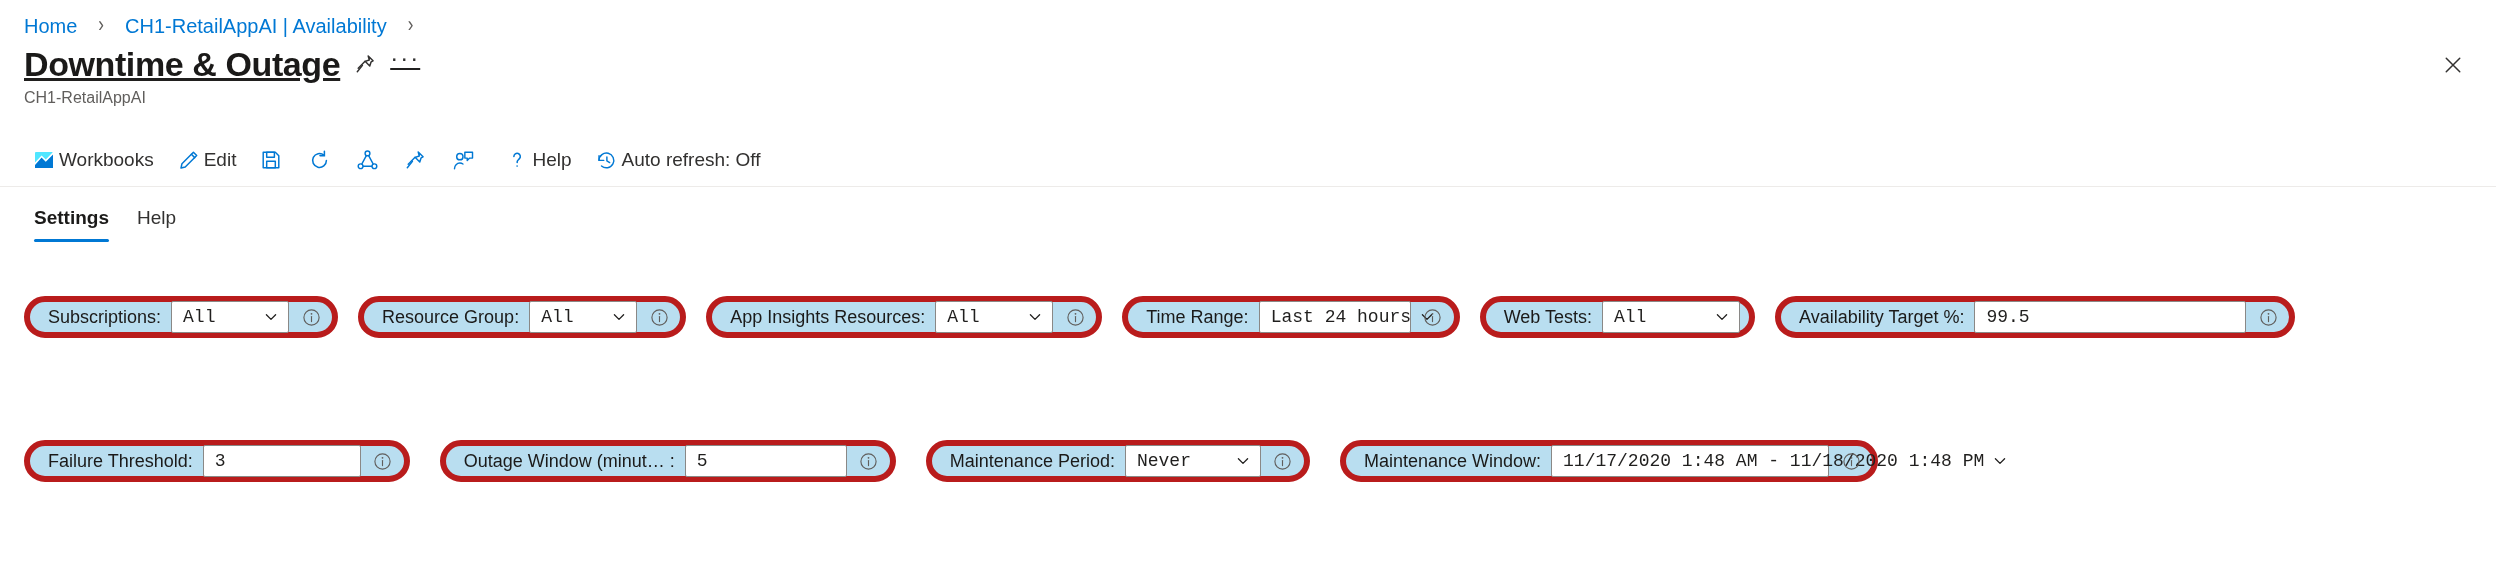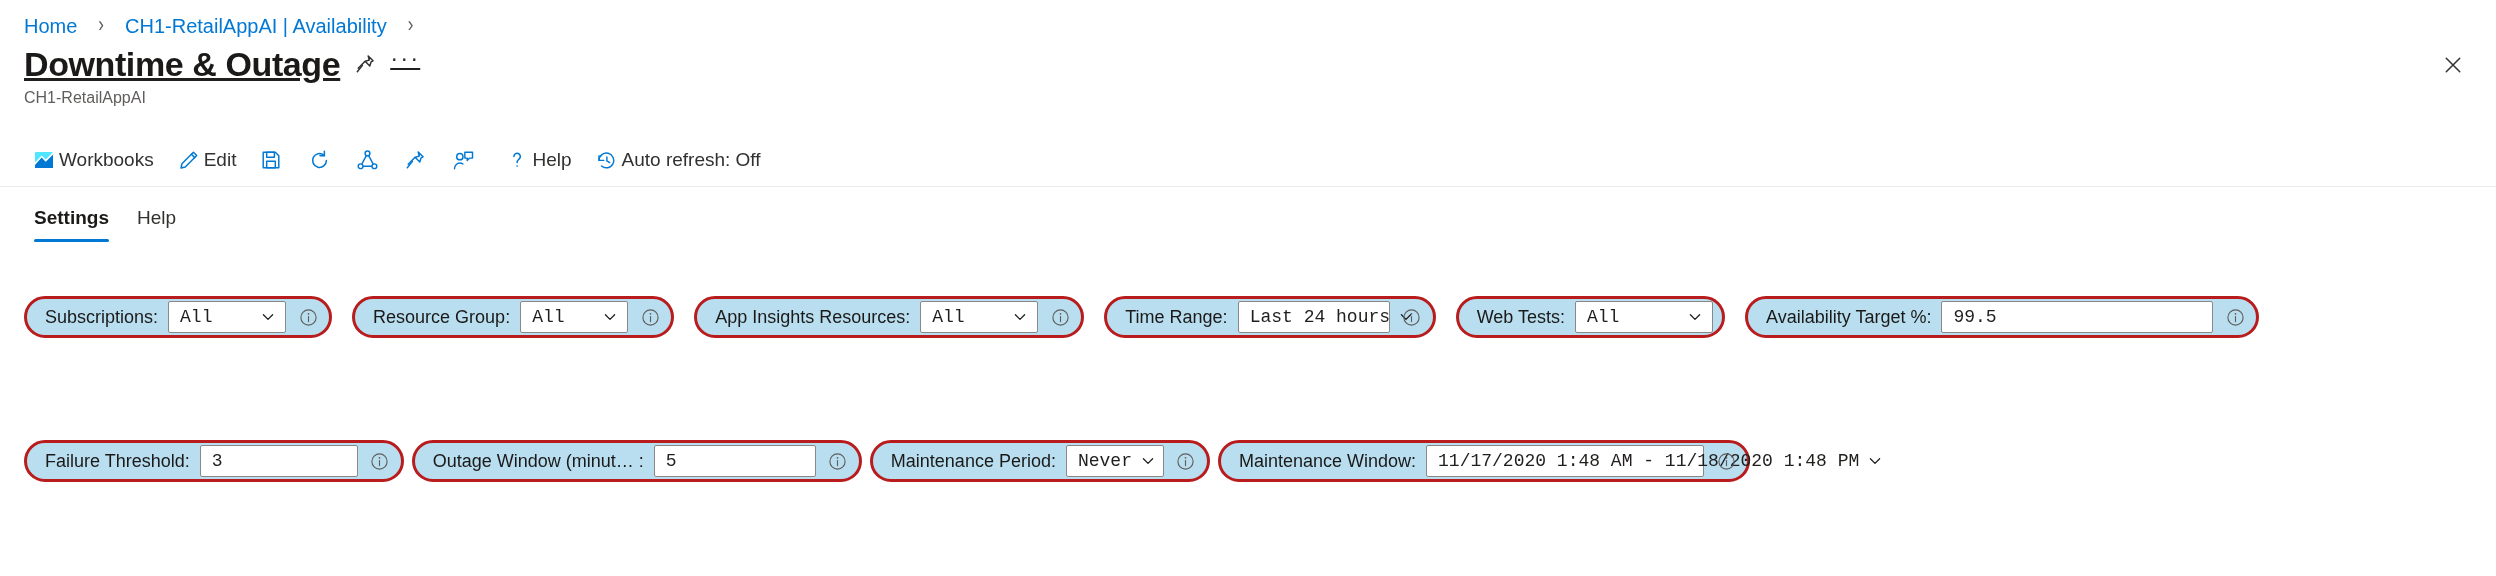--- a/index.html
+++ b/index.html
@@ -84,26 +84,26 @@
   }
   .tab.active { font-weight: 700; color: #1b1a19; }
   .tab.active::after {
     content: ""; position: absolute; left: 12px; right: 12px; bottom: 0;
     height: 3px; background: #0078d4; border-radius: 2px;
   }
 
   
   .param-row { position: absolute; left: 0; display: flex; align-items: center; }
   .row1 { top: 296px; padding-left: 24px; gap: 20px; }
-  .row2 { top: 440px; padding-left: 24px; gap: 8px; }
+  .row2 { top: 440px; padding-left: 24px; gap: 30px; }
 
   .pill {
     display: flex; align-items: center;
     height: 42px; background: #b9def0;
-    border: 3px solid #b91c1c; border-radius: 21px;
+    border: 6px solid #b91c1c; border-radius: 21px;
     padding: 0 9px 0 18px; gap: 10px;
   }
   .pill-label {
     font-size: 18px; color: #1b1a19; white-space: nowrap;
     line-height: 22px; flex: 0 0 auto;
   }
   .ctl {
     display: flex; align-items: center; justify-content: space-between;
     height: 32px; background: #ffffff;
     border: 1px solid #8a8886; border-radius: 2px;
@@ -122,21 +122,21 @@
   }
 
   
   .w-sm   { width: 108px; }
   .w-md   { width: 118px; }
   .w-lg   { width: 138px; }
   .w-time { width: 152px; }
   .w-num  { width: 158px; }
   .w-num2 { width: 162px; }
   .w-avail{ width: 272px; }
-  .w-never{ width: 98px; }
+  .w-never{ width: 136px; }
   .w-maint{ width: 278px; }
 </style>
 </head>
 <body>
 
 <div class="breadcrumb">
   <span class="crumb-link">Home</span>
   <span class="crumb-sep">›</span>
   <span class="crumb-link">CH1-RetailAppAI | Availability</span>
   <span class="crumb-sep">›</span>

